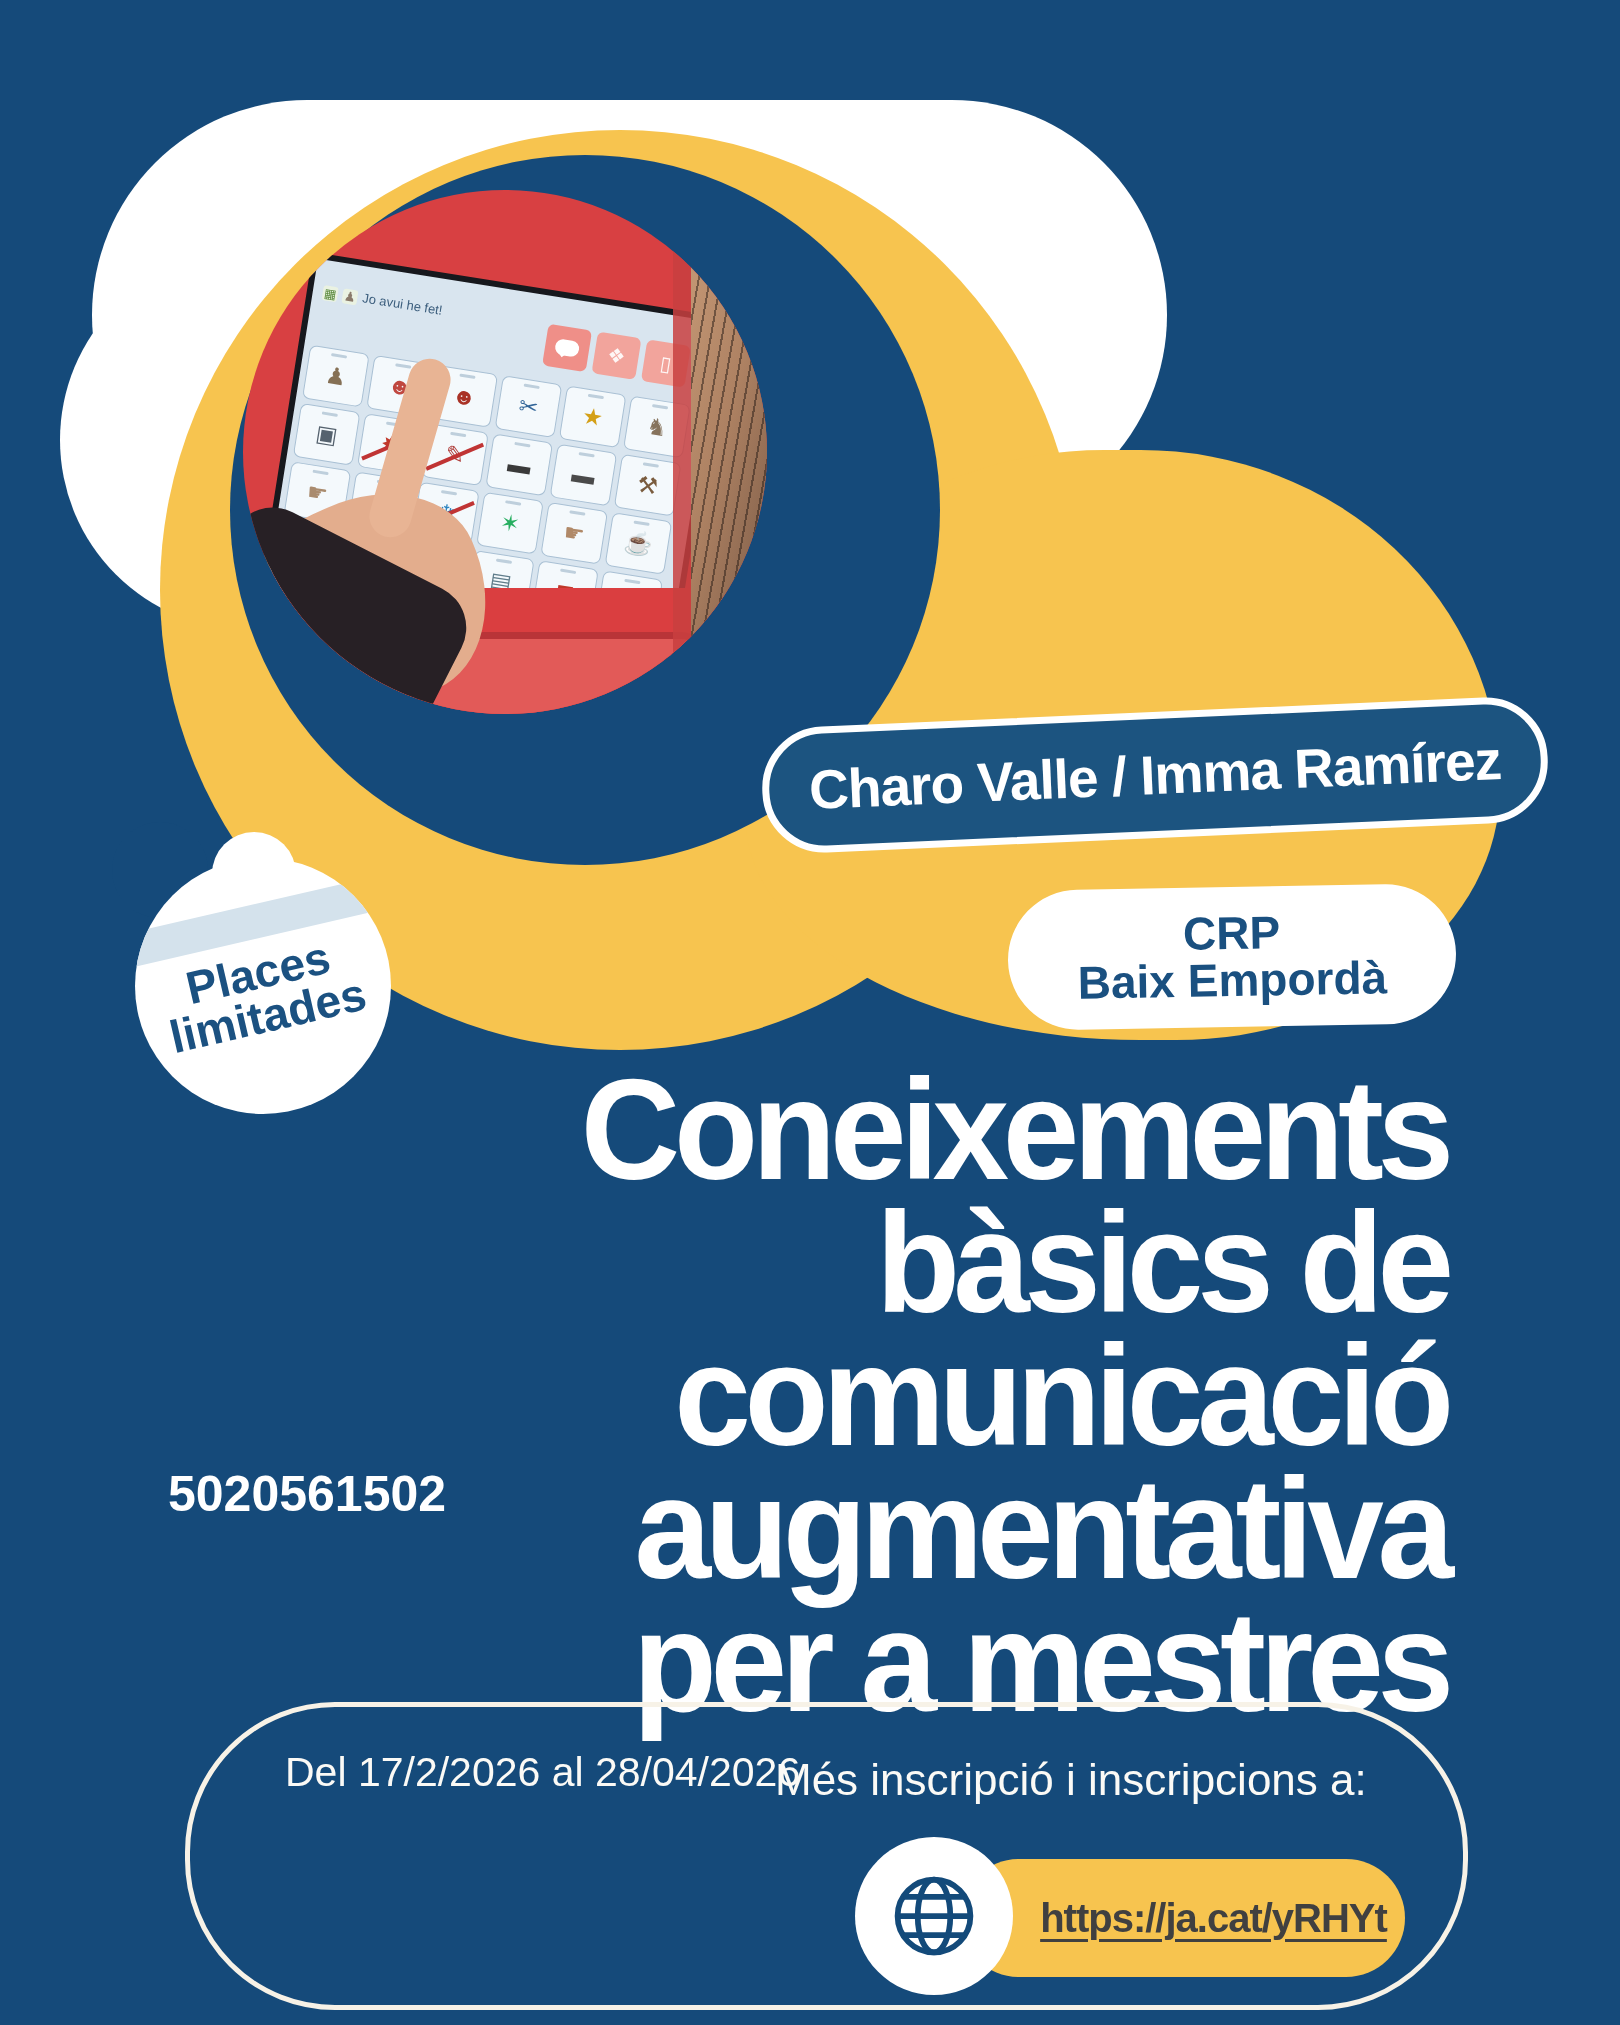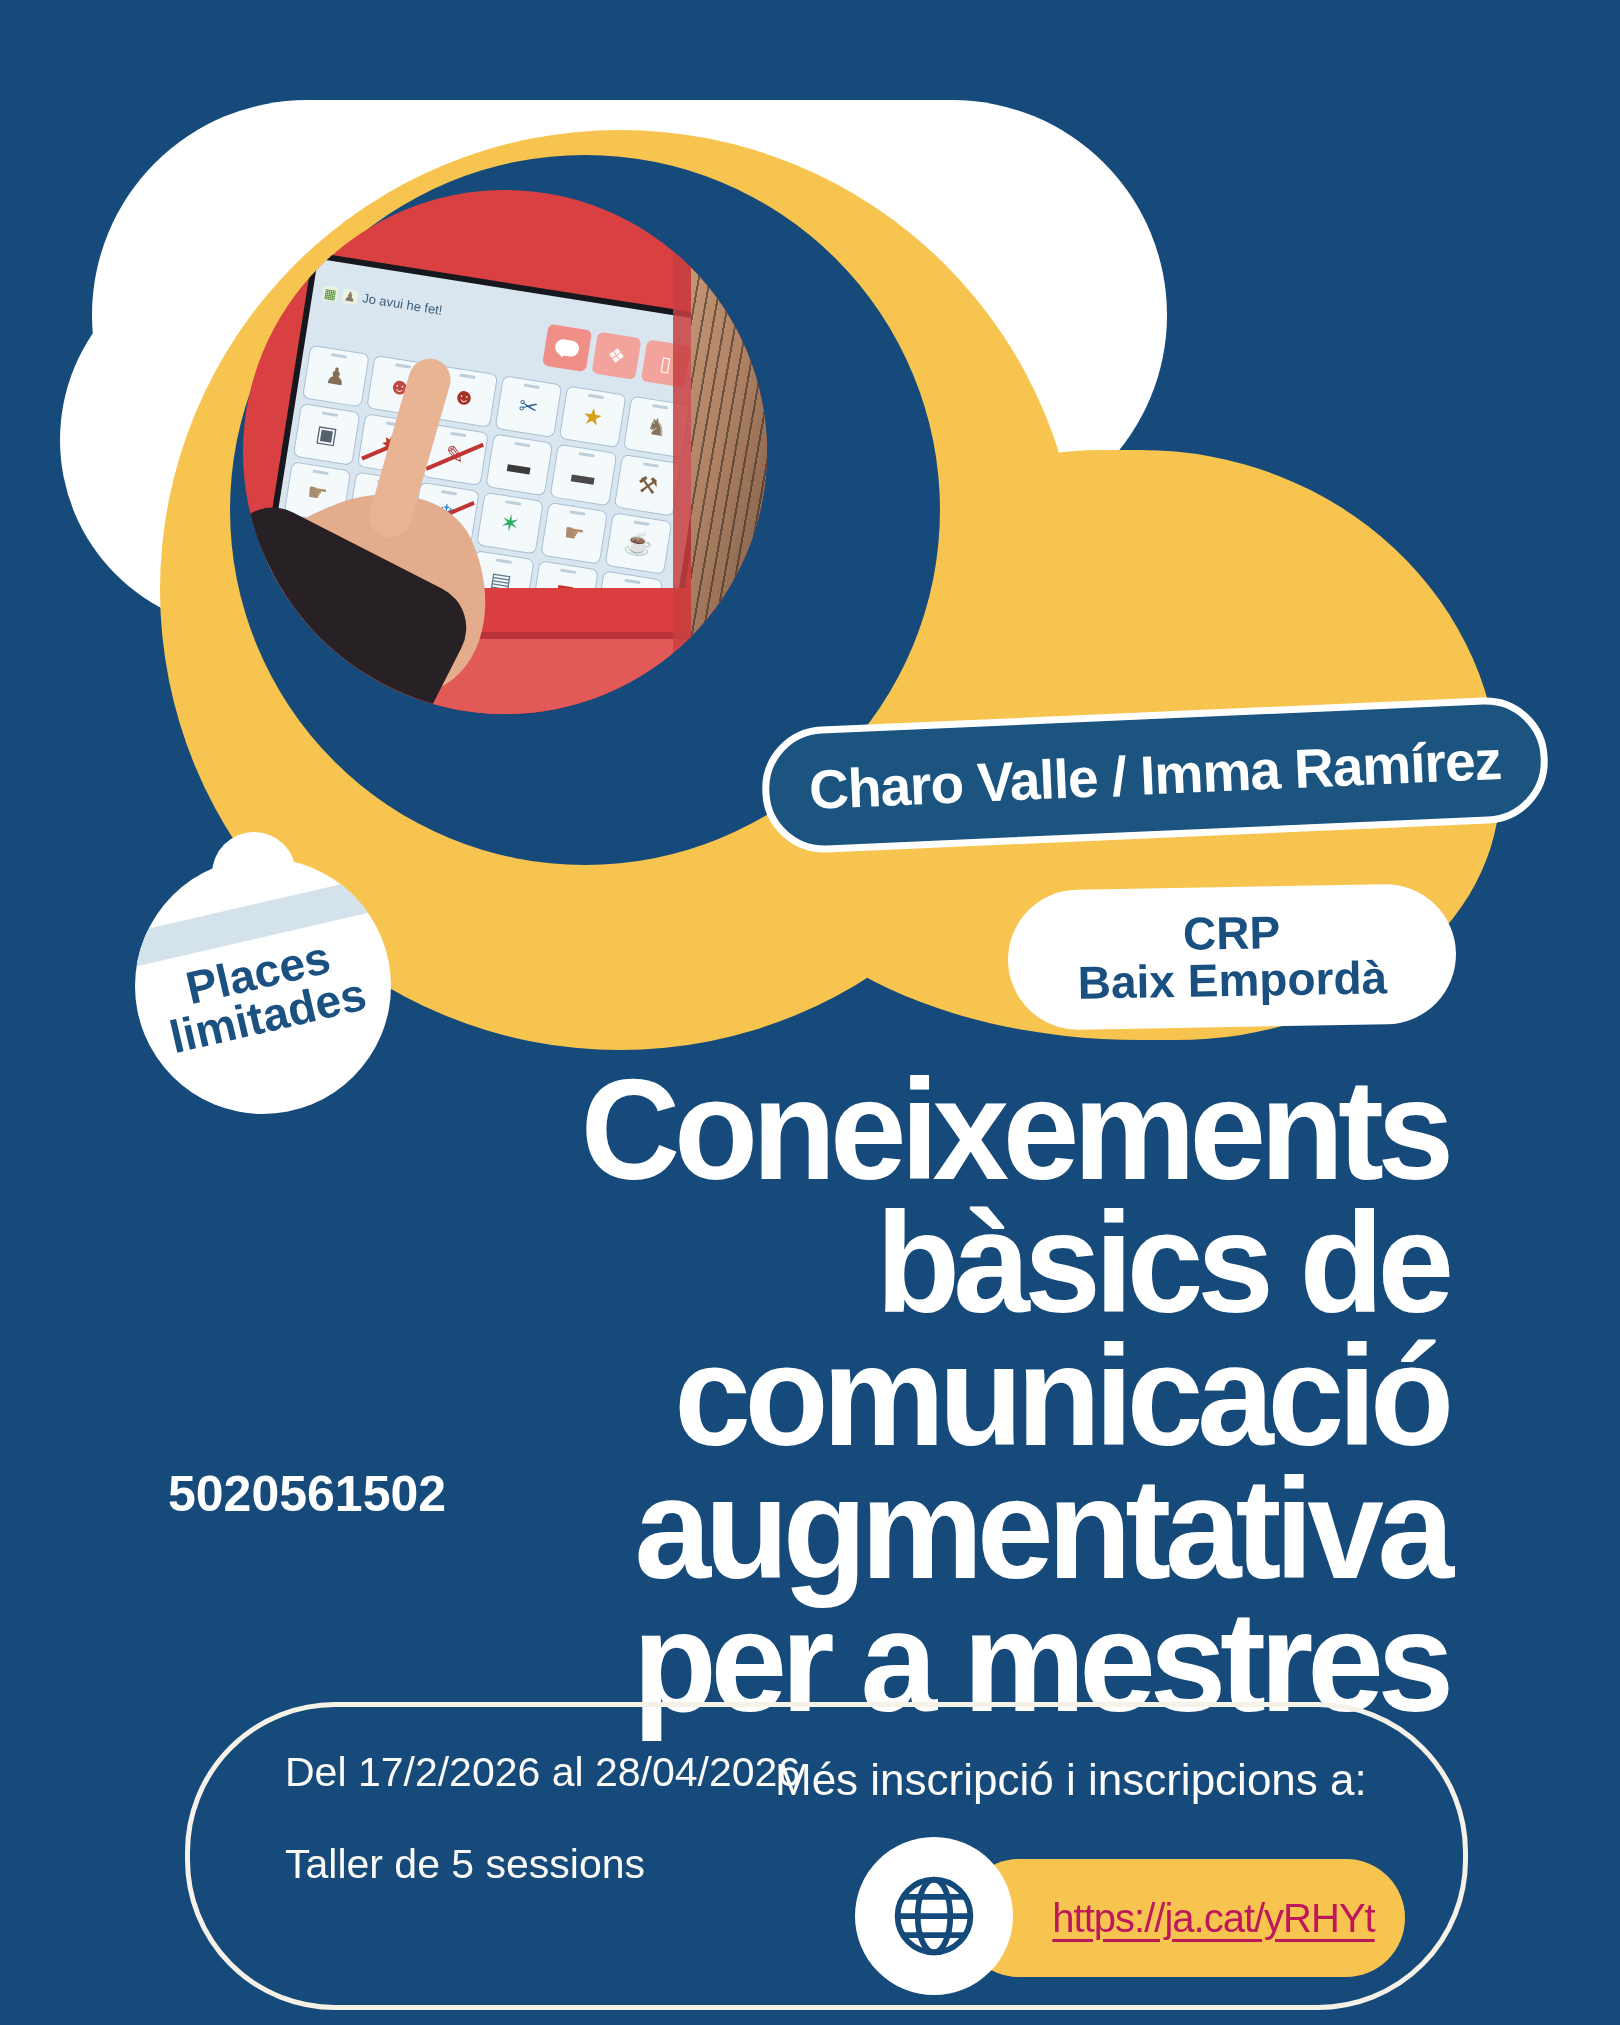--- a/index.html
+++ b/index.html
@@ -70,21 +70,21 @@
          line-height:133px;letter-spacing:-.045em;transform:scaleX(.97);transform-origin:100% 0;white-space:nowrap;}
   .inscription{left:168px;top:1462px;color:#FFFFFF;font-size:48px;line-height:56px;}
   .inscription .code{font-weight:bold;font-size:50px;margin-top:4px;}
 
   .infobox{left:185px;top:1702px;width:1273px;height:298px;border:5px solid #F7F2E7;border-radius:150px;}
   .sched{position:absolute;left:95px;top:42px;color:#FBFAF6;font-size:41px;}
   .sched div{height:92px;}
   .info-label{position:absolute;left:585px;top:48px;color:#FBFAF6;font-size:44px;white-space:nowrap;}
   .url-pill{position:absolute;left:770px;top:152px;width:445px;height:118px;background:#F7C44F;border-radius:60px;
             display:flex;align-items:center;justify-content:center;padding-left:62px;box-sizing:border-box;}
-  .url-pill a{color:#be185d;font-weight:normal;font-size:40px;letter-spacing:-1px;text-decoration:underline;
+  .url-pill a{color:#404040;font-weight:bold;font-size:40px;letter-spacing:-1px;text-decoration:underline;
               text-decoration-thickness:3px;text-underline-offset:7px;white-space:nowrap;}
   .globe-circle{position:absolute;left:665px;top:130px;width:158px;height:158px;border-radius:50%;background:#FFFFFF;
                 display:flex;align-items:center;justify-content:center;}
 </style>
 </head>
 <body>
 
 <div class="poster">
 
   <div class="abs white-blob-main"></div>
@@ -176,21 +176,20 @@
       <div>per a mestres</div>
     </div>
 
   <div class="abs inscription">
     <div class="code">5020561502</div>
   </div>
 
   <div class="abs infobox">
     <div class="sched">
       <div>Del 17/2/2026 al 28/04/2026</div>
-      <div>Taller de 5 sessions</div>
     </div>
     <div class="info-label">Més inscripció i inscripcions a:</div>
     <div class="url-pill">
       <a href="#">https://ja.cat/yRHYt</a>
     </div>
     <div class="globe-circle">
       <svg width="92" height="92" viewBox="0 0 48 48" fill="none" stroke="#134A7A" stroke-width="3">
         <circle cx="24" cy="24" r="19"></circle>
         <ellipse cx="24" cy="24" rx="8.5" ry="19"></ellipse>
         <line x1="5" y1="24" x2="43" y2="24"></line>

